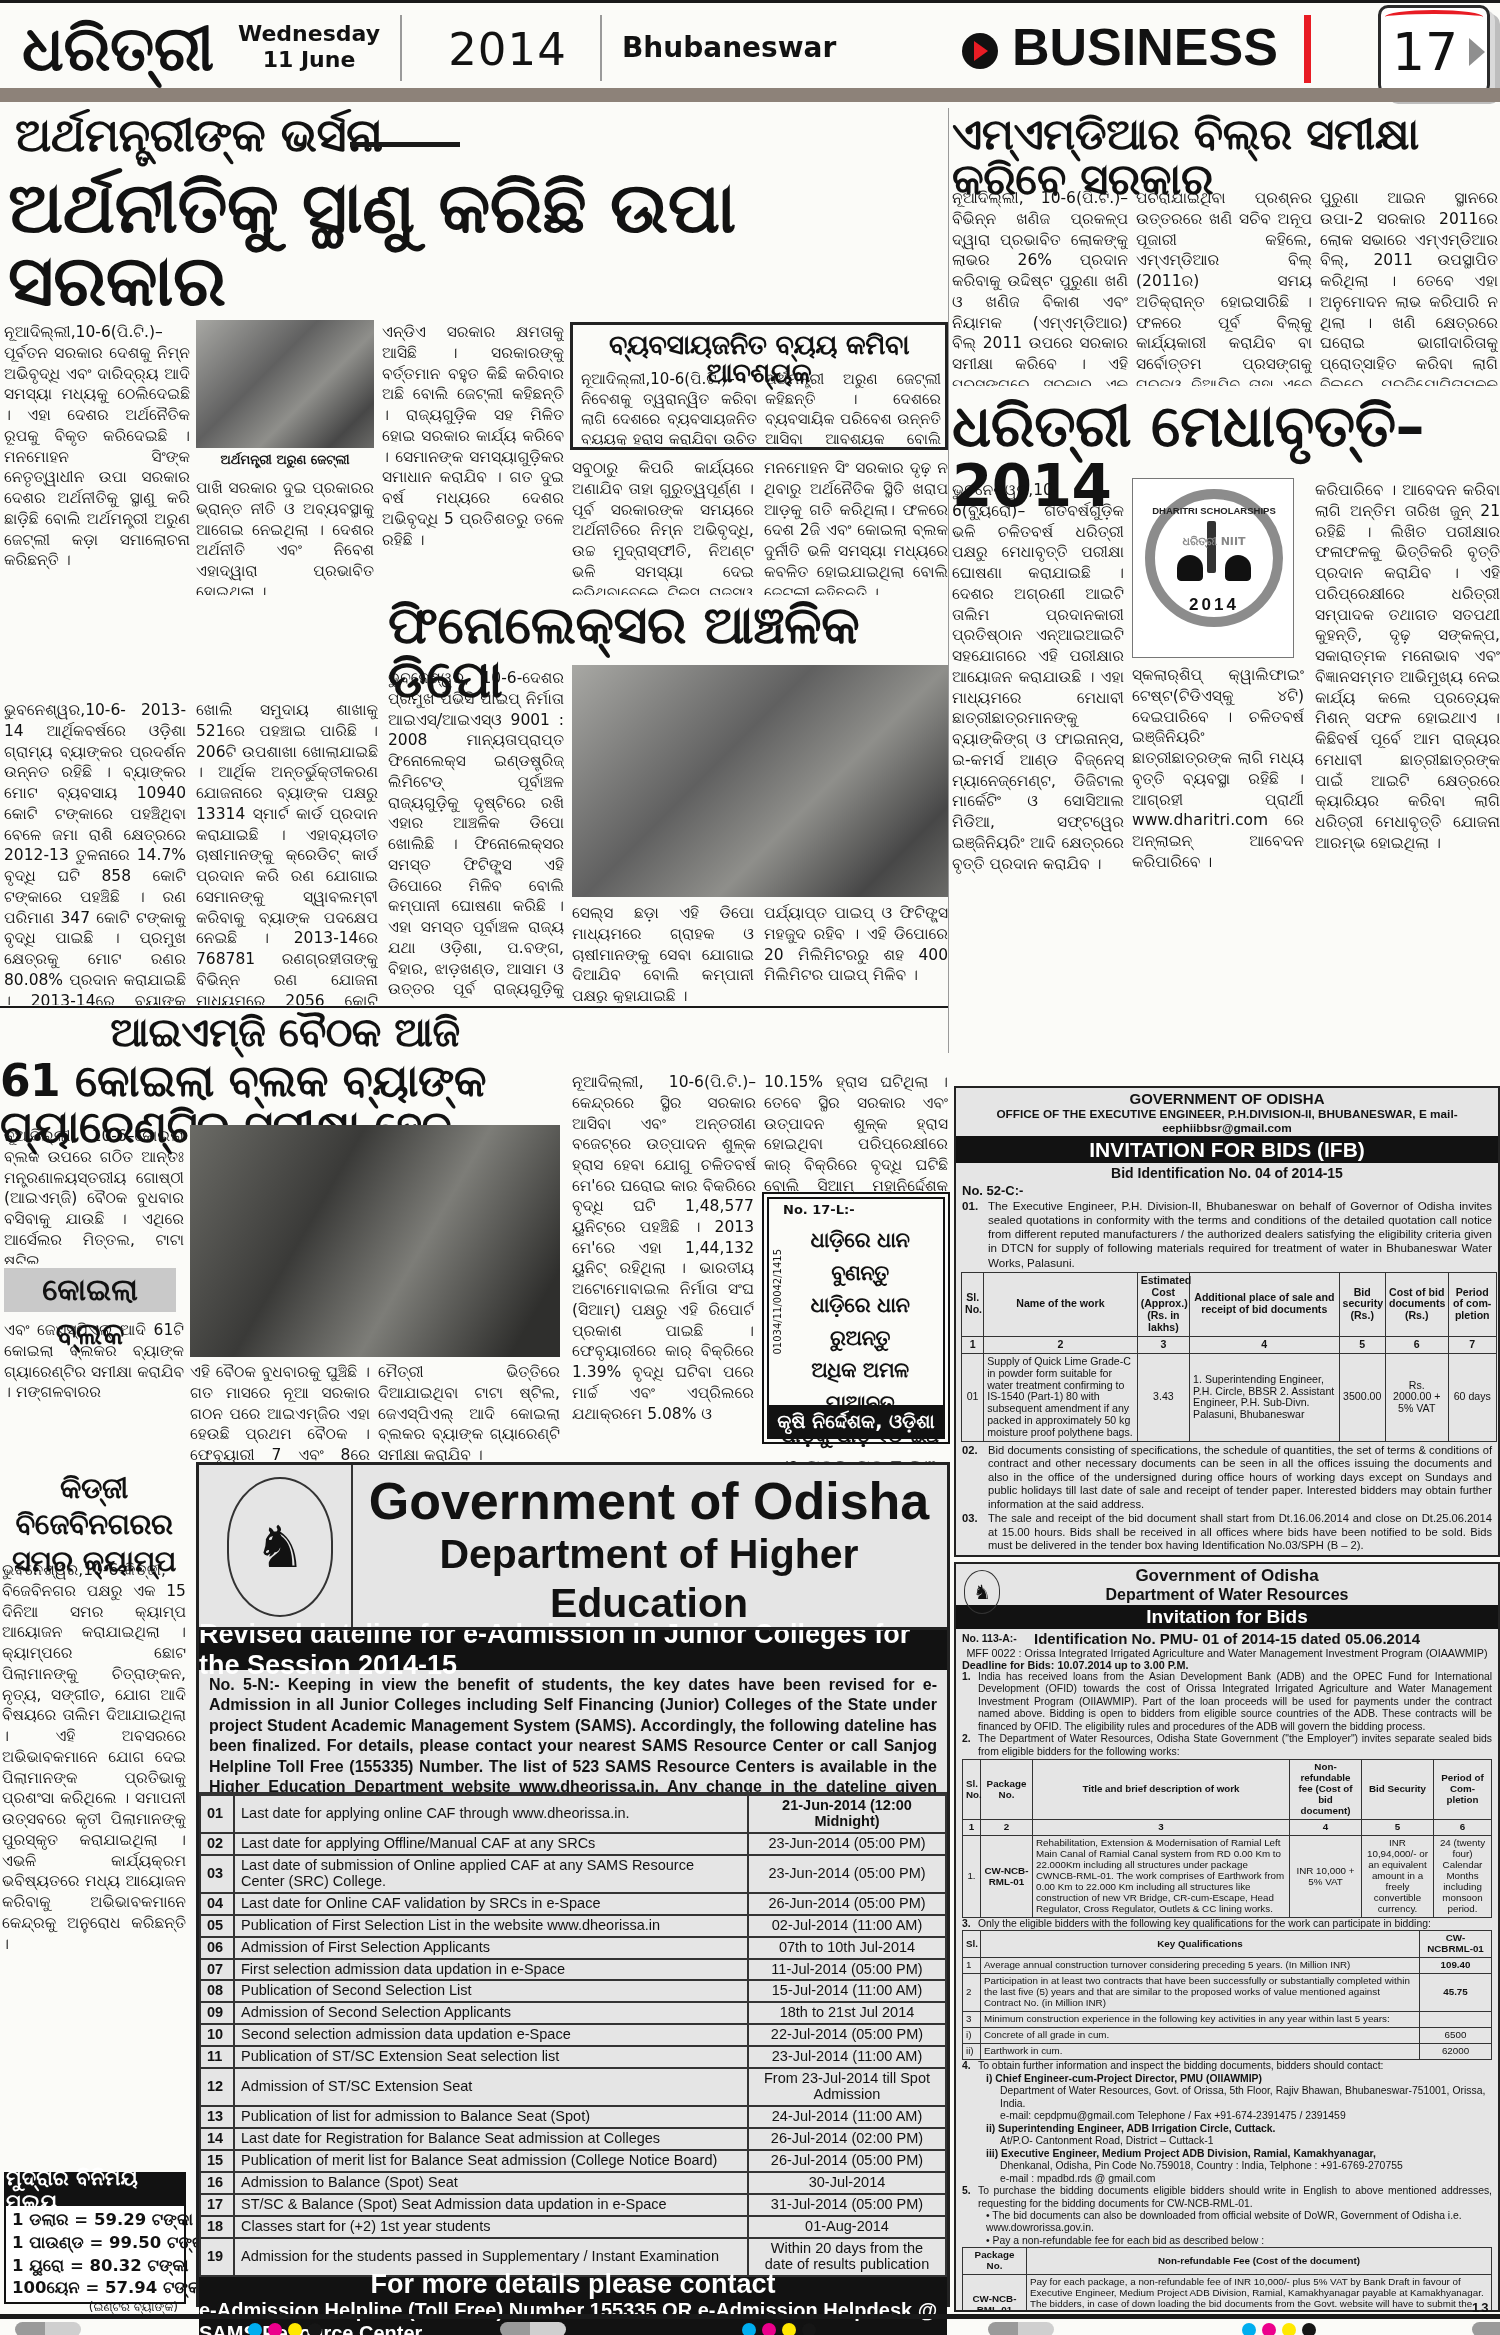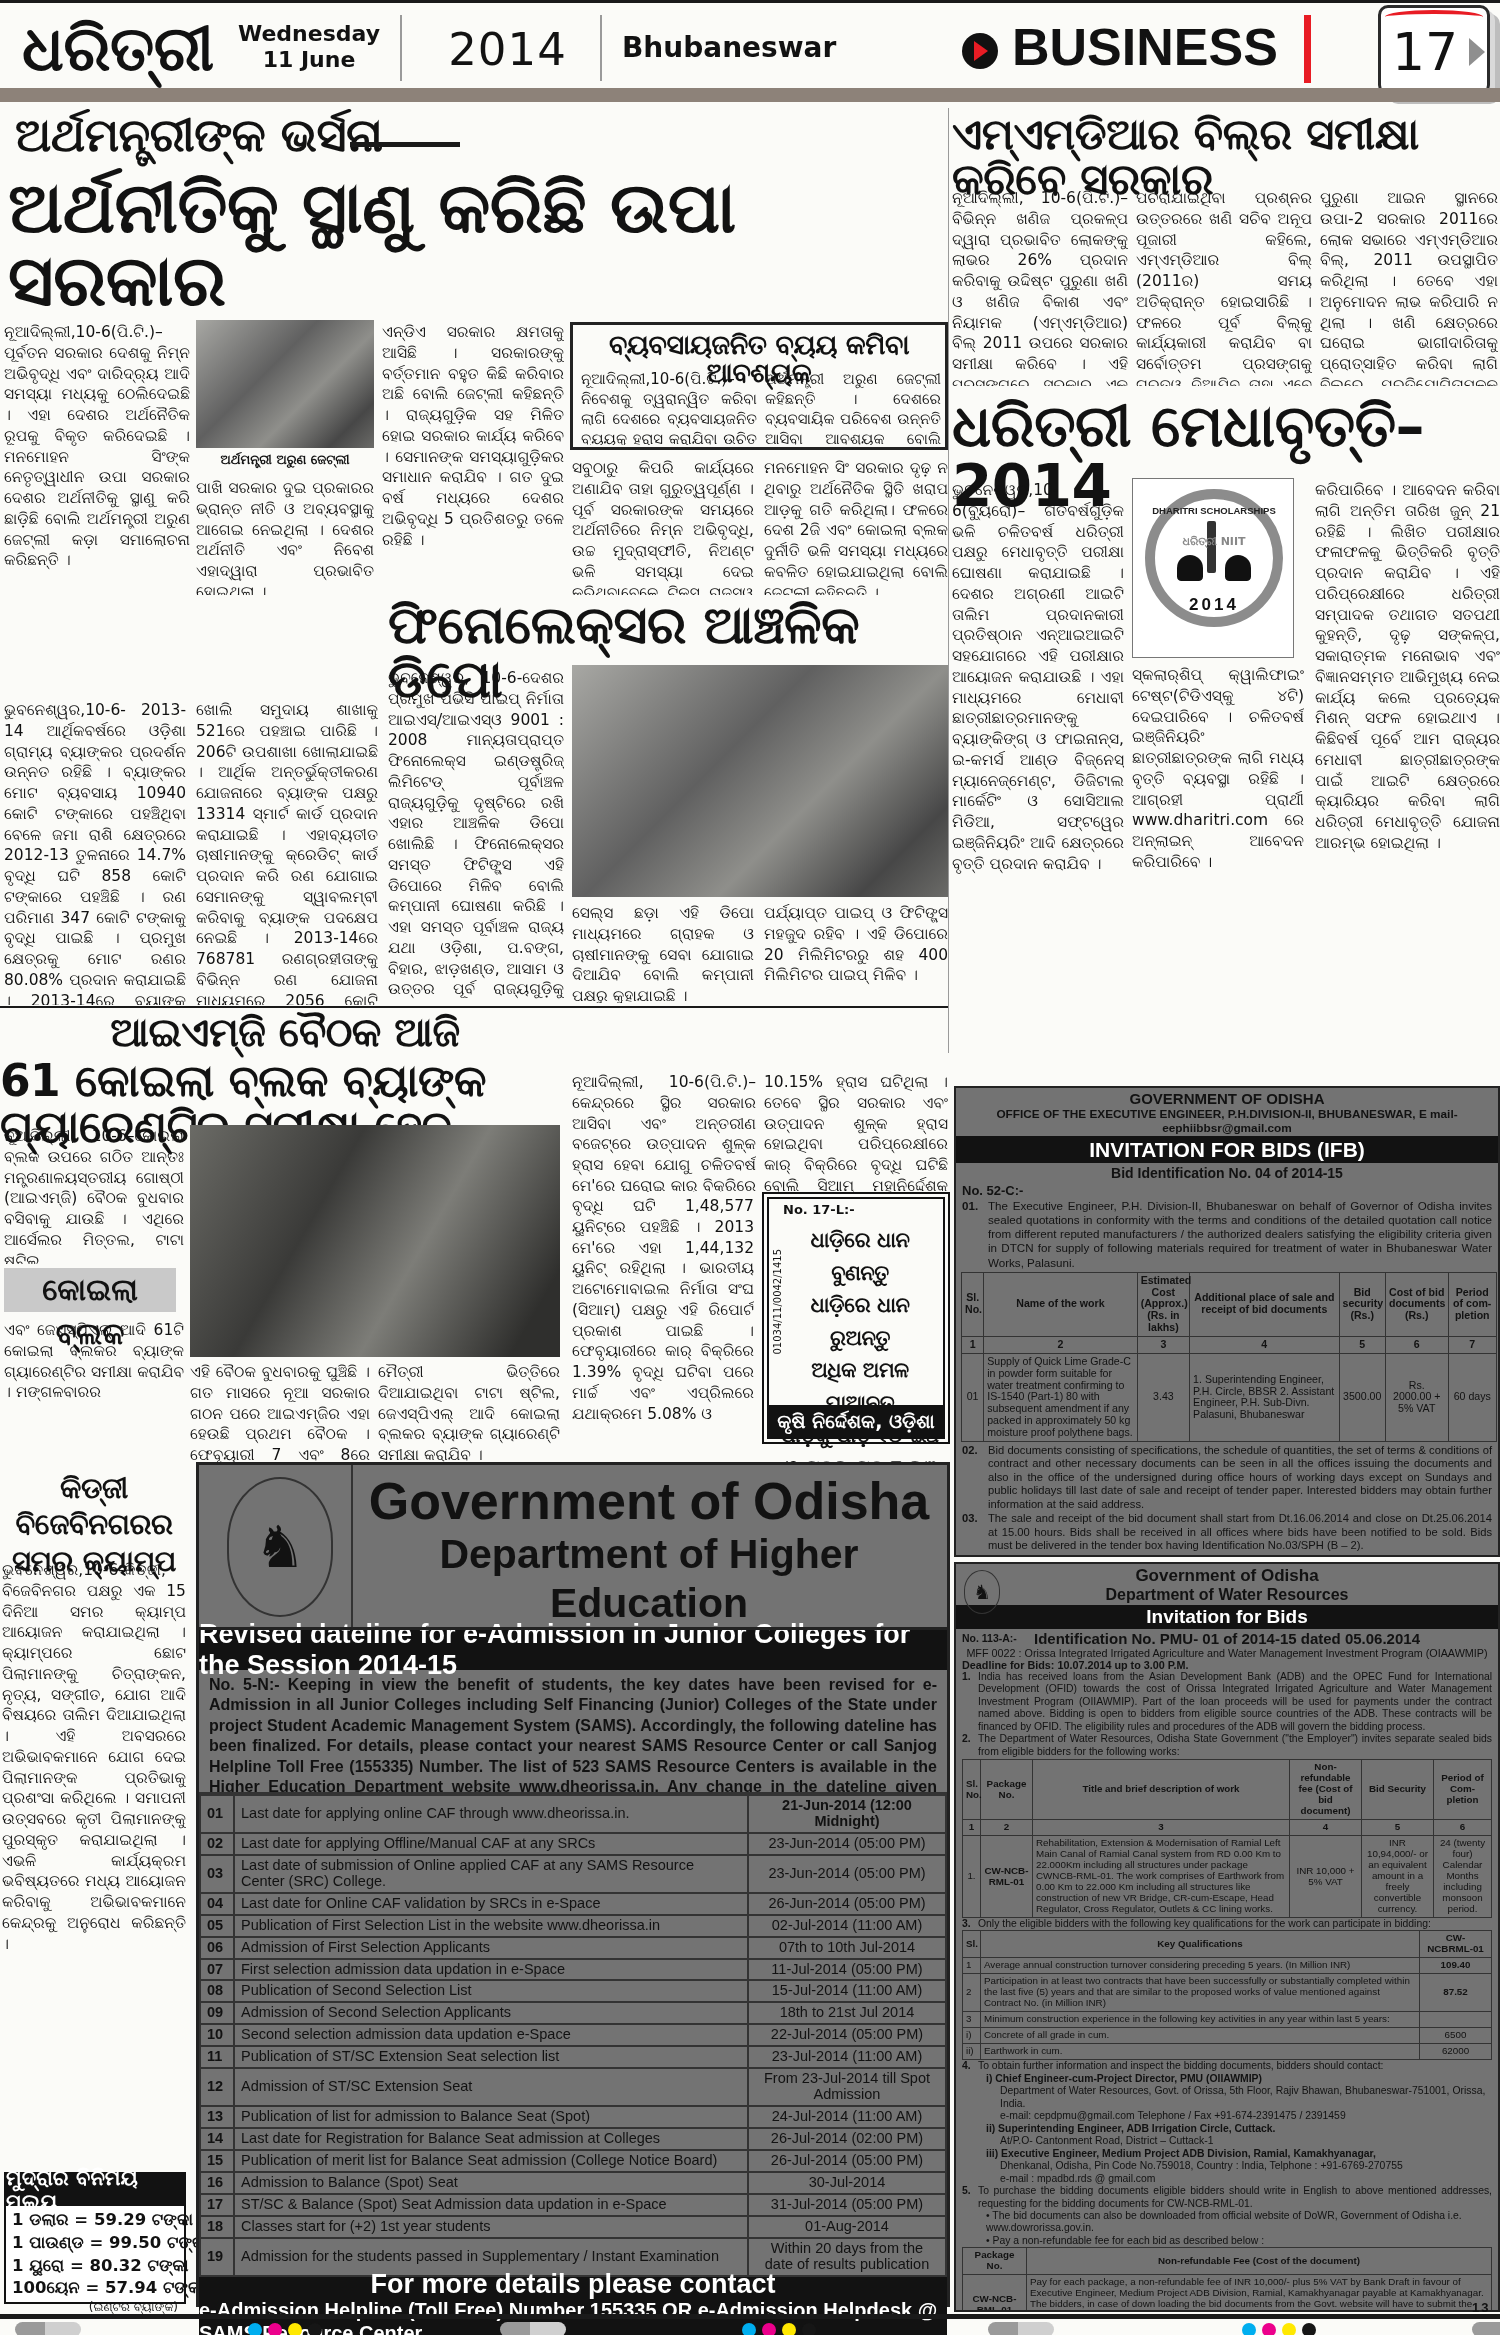--- a/index.html
+++ b/index.html
@@ -7,21 +7,21 @@
         font-family:"DejaVu Sans",sans-serif;overflow:hidden;margin:0 auto;}
   .abs{position:absolute;box-sizing:border-box;}
   .col{font-size:15.5px;line-height:1.34;text-align:justify;overflow:hidden;word-break:break-word;}
   .oh{font-weight:700;line-height:1.04;letter-spacing:-0.5px;}
   .ctr{text-align:center;}
   .photo{background:linear-gradient(135deg,#a8a8a4,#606060 40%,#8f8f8b 62%,#474747 85%,#6b6b68);}
   .rule{background:#1a1a1a;}
   .grayrule{background:#8d8279;}
   .vline{background:#9a9a9a;}
   .blackbar{background:#121212;color:#fff;display:flex;align-items:center;justify-content:center;}
-  .adbox{border:2px solid #222;background:#737373;}
+  .adbox{border:2px solid #222;background:#e5e5e5;}
   table{border-collapse:collapse;}
   .he-table td{border:2px solid #333;padding:2px 6px;vertical-align:middle;}
   .en{font-family:"Liberation Sans","DejaVu Sans",sans-serif;}
   .ifb-table td, .wr-table td, .kq-table td, .fee-table td{border:1px solid #333;padding:2px 3px;vertical-align:middle;}
   .num-par{position:relative;padding-left:26px;text-align:justify;}
   .num-par .n{position:absolute;left:0;top:0;font-weight:700;}
   .cap{font-size:13px;font-weight:700;text-align:center;line-height:1.2;}
   .fxrow{font-size:19px;font-weight:700;line-height:1.38;white-space:nowrap;}
   .pill{height:15px;width:66px;border-radius:8px;background:linear-gradient(90deg,#9a9a9a 0 45%,#cfcfcf 45% 100%);}
   .dot{width:14px;height:14px;border-radius:50%;display:inline-block;margin-right:6px;}
@@ -391,21 +391,21 @@
               <td class="ctr">CW-NCBRML-01</td>
             </tr>
           <tr>
               <td>1</td>
               <td>Average annual construction turnover considering preceding 5 years. (In Million INR)</td>
               <td class="ctr" style="font-weight:700">109.40</td>
             </tr>
           <tr>
               <td>2</td>
               <td>Participation in at least two contracts that have been successfully or substantially completed within the last five (5) years and that are similar to the proposed works of value mentioned against Contract No. (in Million INR)</td>
-              <td class="ctr" style="font-weight:700">87.52</td>
+              <td class="ctr" style="font-weight:700">45.75</td>
             </tr>
           <tr>
               <td>3</td>
               <td>Minimum construction experience in the following key activities in any year within last 5 years:</td>
               <td></td>
             </tr>
           <tr>
               <td>i)</td>
               <td>Concrete of all grade in cum.</td>
               <td class="ctr">6500</td>

